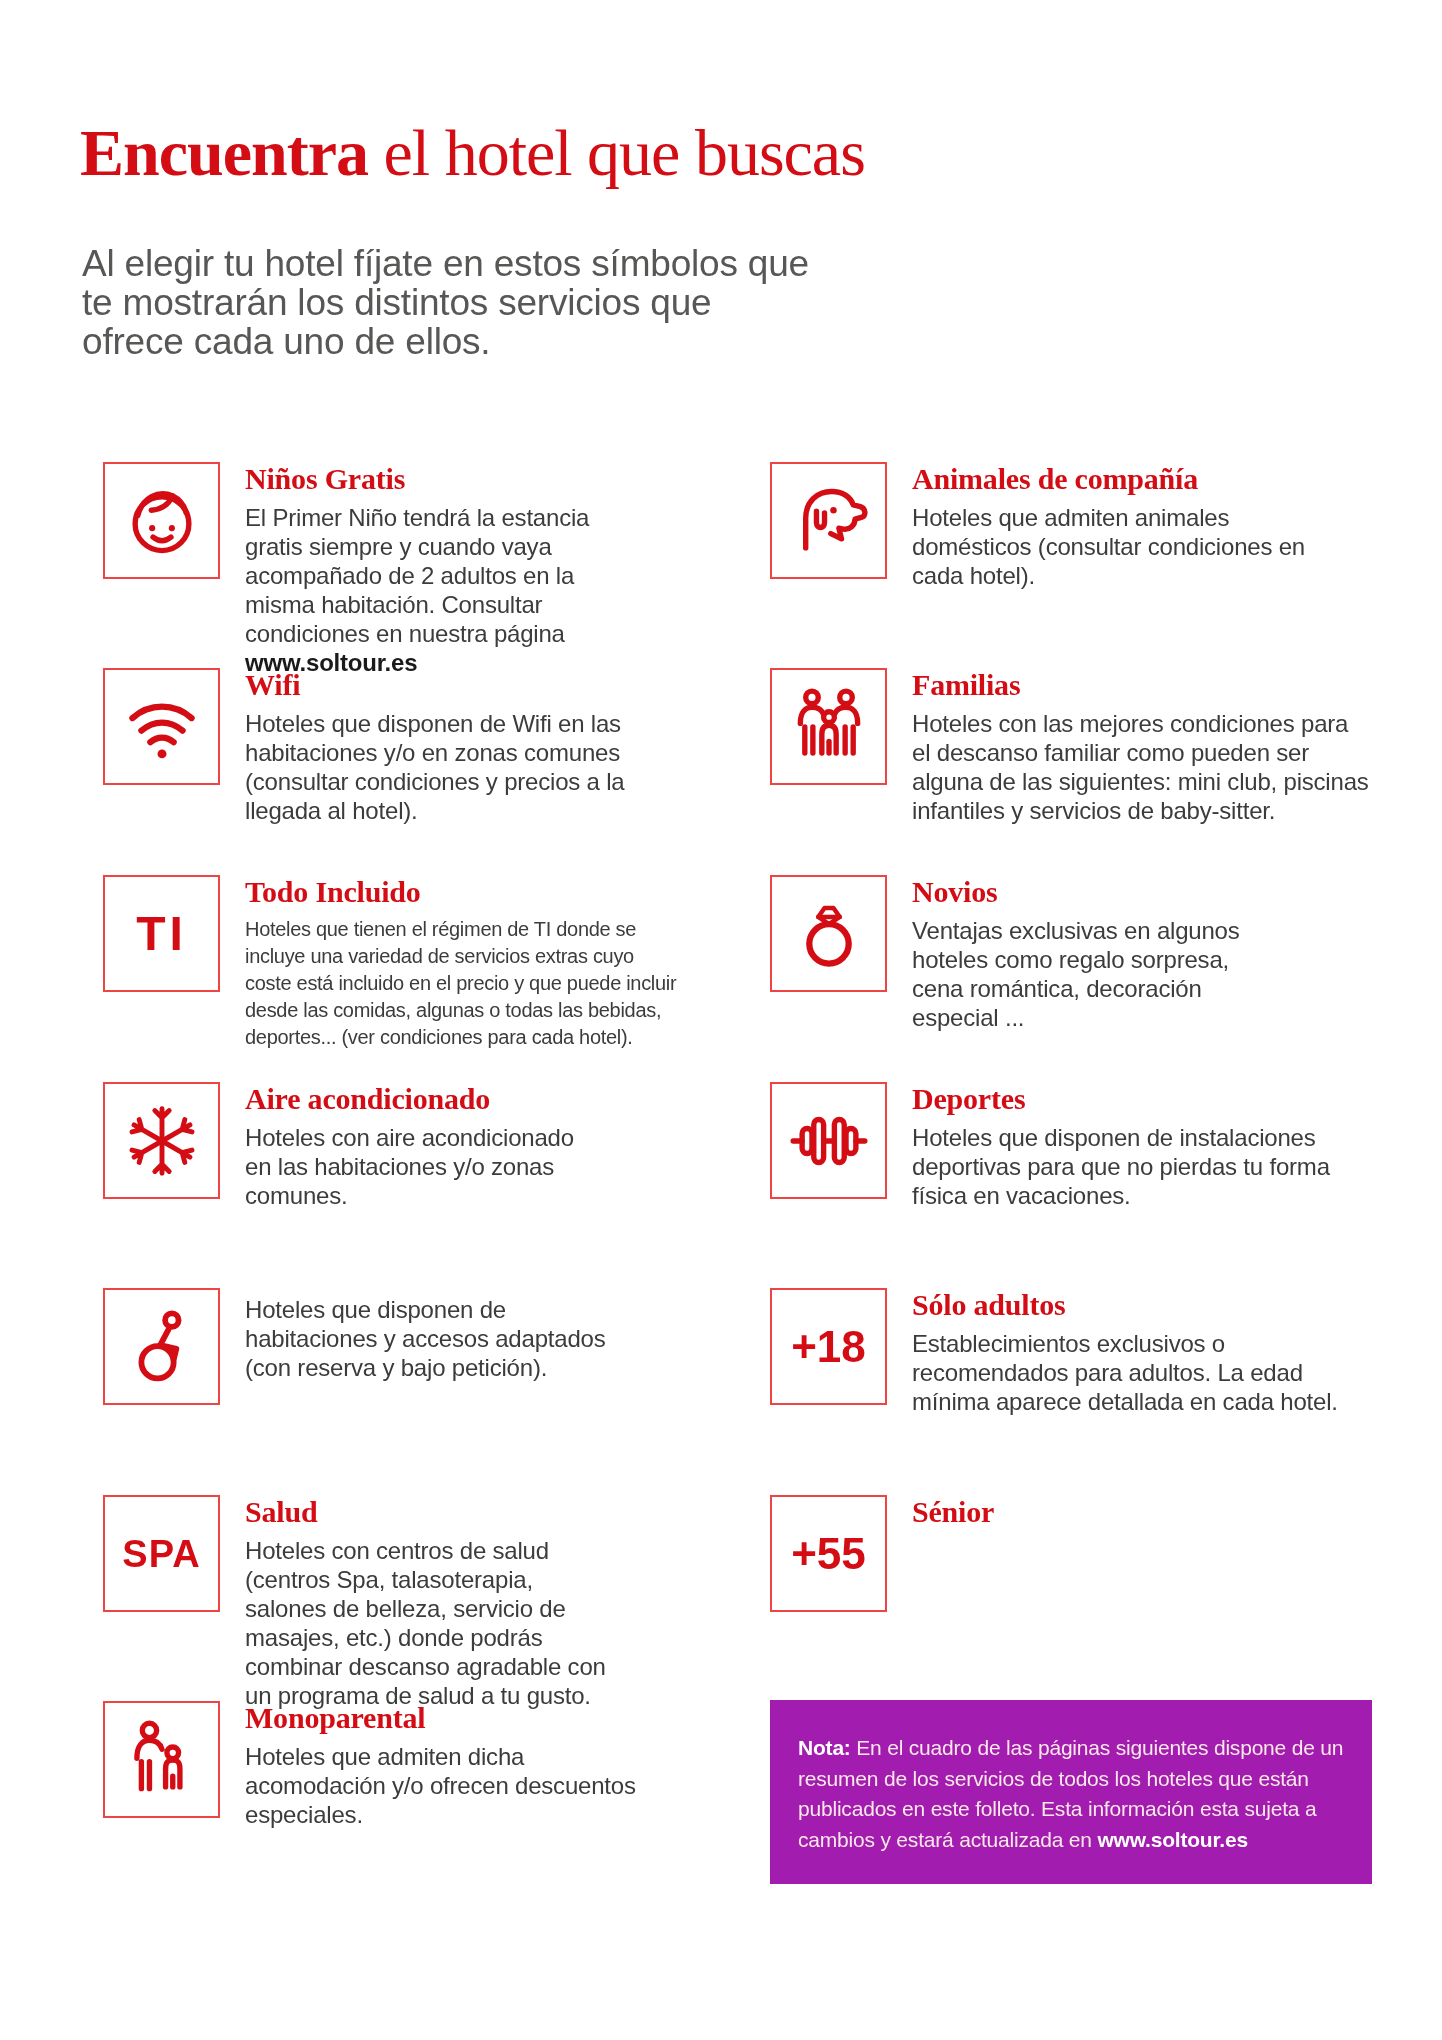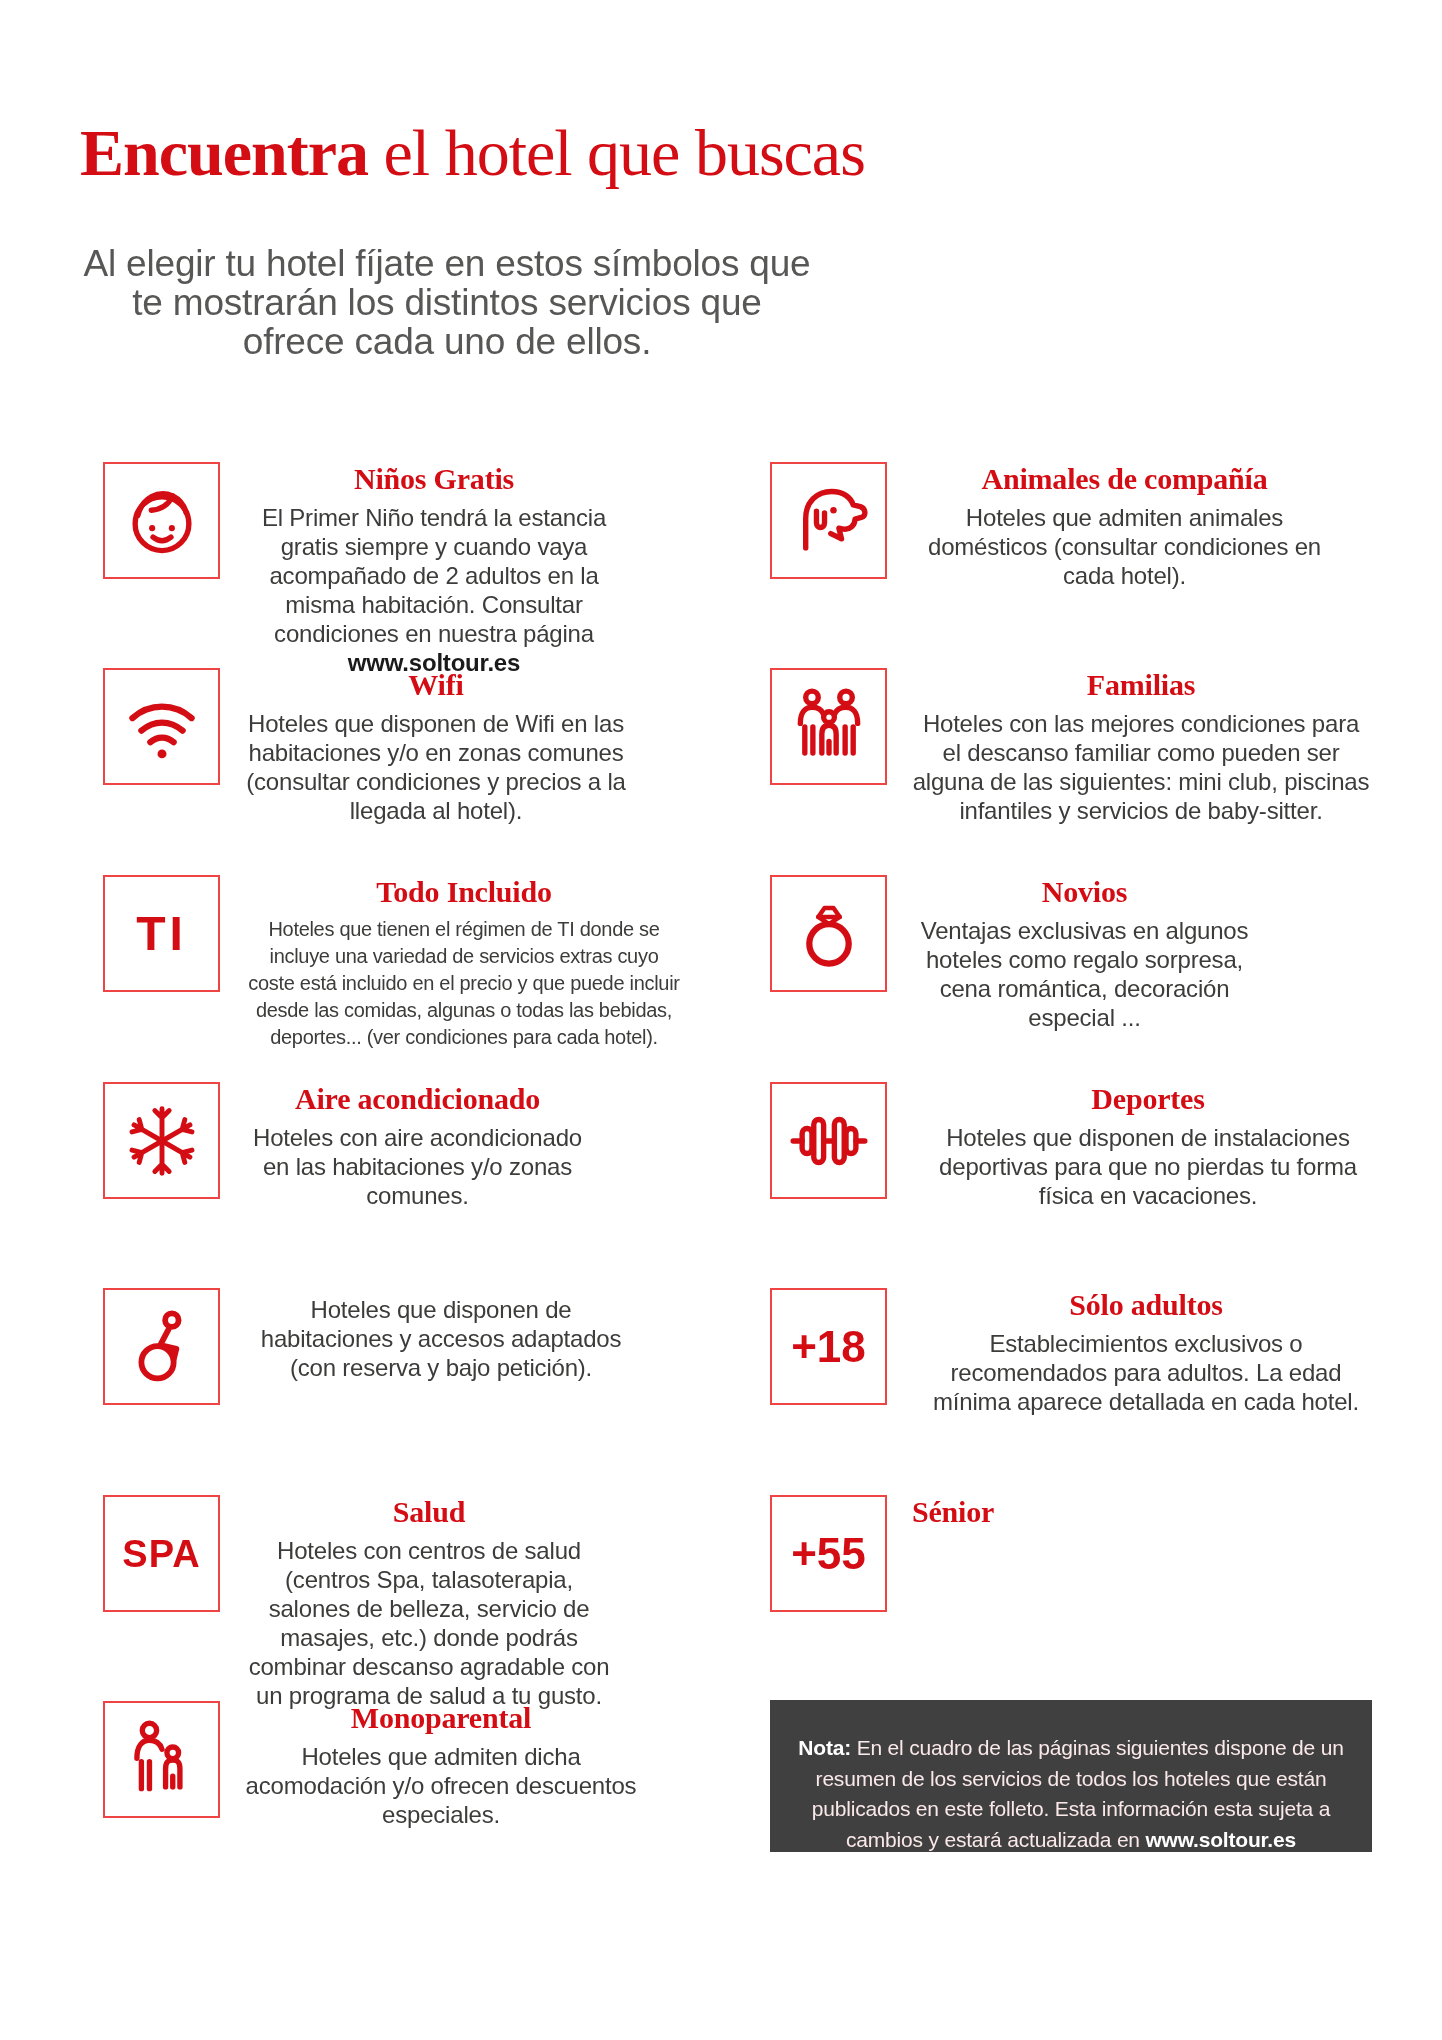--- a/index.html
+++ b/index.html
@@ -1,38 +1,38 @@
 <!DOCTYPE html>
 <html><head>
 <meta charset="utf-8">
 <style>
   html,body{margin:0;padding:0;background:#fff;}
   .page{position:relative;width:1442px;height:2040px;background:#ffffff;overflow:hidden;
-        font-family:"Liberation Sans", sans-serif;text-align:center;}
+        font-family:"Liberation Sans", sans-serif;}
   .page-title{position:absolute;left:80px;top:118px;margin:0;
         font-family:"Liberation Serif", serif;font-size:66px;line-height:1.05;
         color:#d40d14;font-weight:400;letter-spacing:-1px;white-space:nowrap;}
   .page-title .lead{font-weight:700;}
   .page-subtitle{position:absolute;left:82px;top:244px;margin:0;max-width:730px;
         font-size:37px;line-height:39px;color:#575756;font-weight:400;letter-spacing:-0.2px;}
   .item{position:absolute;display:flex;gap:25px;align-items:flex-start;}
   .icon-box{width:113px;height:113px;border:2px solid #ef4444;background:#fff;flex:0 0 auto;
         display:flex;align-items:center;justify-content:center;}
   .icon-box svg{display:block;}
   .icon-letter{font-family:"Liberation Sans", sans-serif;font-weight:700;color:#d40d14;line-height:1;}
   .ti .icon-letter{font-size:48px;letter-spacing:4px;}
   .spa .icon-letter{font-size:38px;letter-spacing:1px;}
   .plus .icon-letter{font-size:44px;letter-spacing:0px;}
   .item h3{margin:0;font-family:"Liberation Serif", serif;font-weight:700;
         font-size:30px;line-height:34px;color:#d40d14;letter-spacing:-0.2px;}
   .item p{margin:7px 0 0 0;font-size:24px;line-height:29px;color:#3c3c3b;letter-spacing:-0.2px;}
   .item p b{display:block;color:#1a1a1a;font-weight:700;}
   .item.cond p{font-size:20px;line-height:27px;letter-spacing:-0.3px;}
-  .note-box{position:absolute;left:770px;top:1700px;width:602px;height:152px;
-        background:#404040;box-sizing:border-box;padding:33px 28px 0 28px;}
+  .note-box{position:absolute;left:770px;top:1700px;width:602px;height:184px;
+        background:#a21caf;box-sizing:border-box;padding:33px 28px 0 28px;}
   .note-box p{margin:0;font-size:21px;line-height:30.5px;color:#fbe9e9;letter-spacing:-0.2px;}
   .note-box b{color:#ffffff;font-weight:700;}
 </style>
 </head>
 <body>
 
 <div class="page">
 
   <h1 class="page-title"><span class="lead">Encuentra</span><span> el hotel que buscas</span></h1>
 

